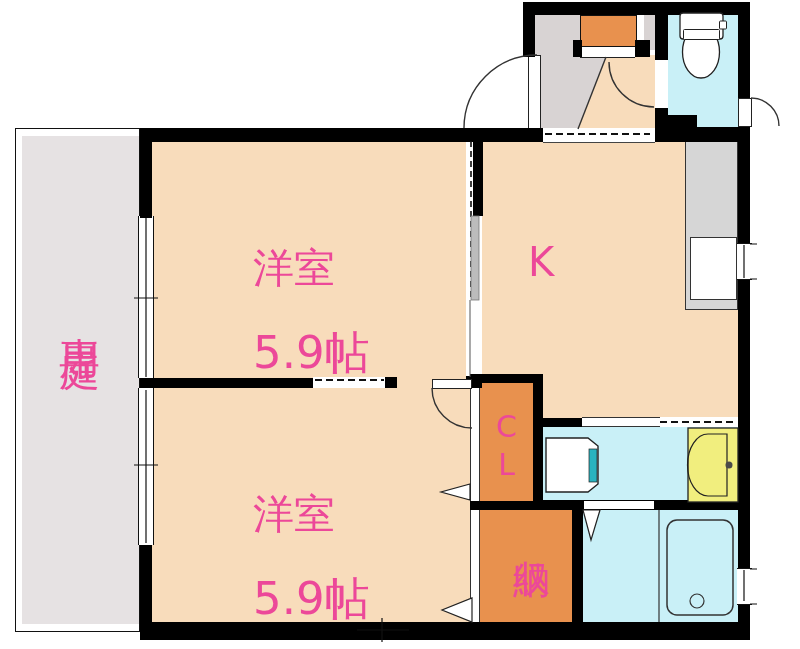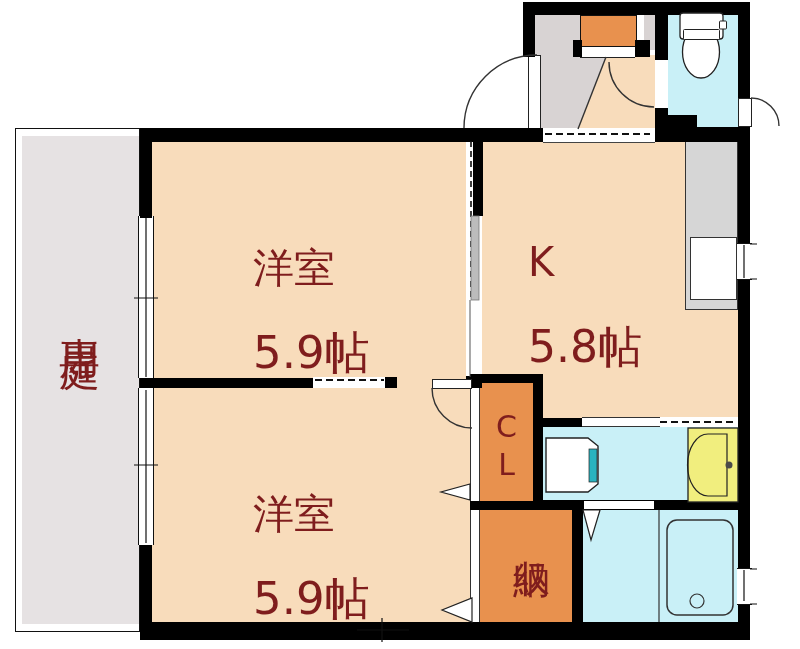--- a/index.html
+++ b/index.html
@@ -8,21 +8,21 @@
     --garden-gray:#e6e2e3; --counter-gray:#d6d6d6; --wall-black:#000;
     --line:#222;
   }
   html,body{margin:0;padding:0;background:#fff;}
   body{font-family:"DejaVu Sans","Liberation Sans",sans-serif;}
   .plan{position:relative;width:800px;height:649px;background:#fff;overflow:hidden;}
   .abs{position:absolute;}
   .w{position:absolute;background:var(--wall-black);}
   .fill{position:absolute;}
   .white{position:absolute;background:#fff;}
-  .label{position:absolute;color:#7f1d1d;white-space:pre;}
+  .label{position:absolute;color:#ec4899;white-space:pre;}
   .vtext{writing-mode:vertical-rl;text-orientation:upright;}
   svg.overlay{position:absolute;left:0;top:0;pointer-events:none;}
 </style>
 </head>
 <body>
 
 <div class="plan">
 
   <div class="fill" style="left:15px;top:128px;width:125px;height:504px;background:#fff;border:1.5px solid #111;box-sizing:border-box;">
     <div class="abs" style="left:6px;top:7px;right:0;bottom:7px;background:var(--garden-gray);"></div>
@@ -154,21 +154,20 @@
 
   <div class="label vtext" style="left:53px;top:304px;font-size:41px;letter-spacing:6px;">専用庭</div>
 
   <div class="label" style="left:253px;top:206px;">
     <div style="font-size:41px;line-height:1.18;">洋室</div>
     <div style="font-size:45px;line-height:1.0;">5.9帖</div>
   </div>
 
   <div class="label" style="left:528px;top:200px;">
     <div style="font-size:40px;line-height:1.2;">K</div>
-    <div style="font-size:44px;line-height:1.05;">5.8帖</div>
   </div>
 
   <div class="label" style="left:253px;top:452px;">
     <div style="font-size:41px;line-height:1.18;">洋室</div>
     <div style="font-size:45px;line-height:1.0;">5.9帖</div>
   </div>
 
   <div class="label vtext" style="left:489px;top:409px;font-size:30px;letter-spacing:3px;">CL</div>
 
   <div class="label vtext" style="left:506px;top:531px;font-size:37px;letter-spacing:2px;">収納</div>

